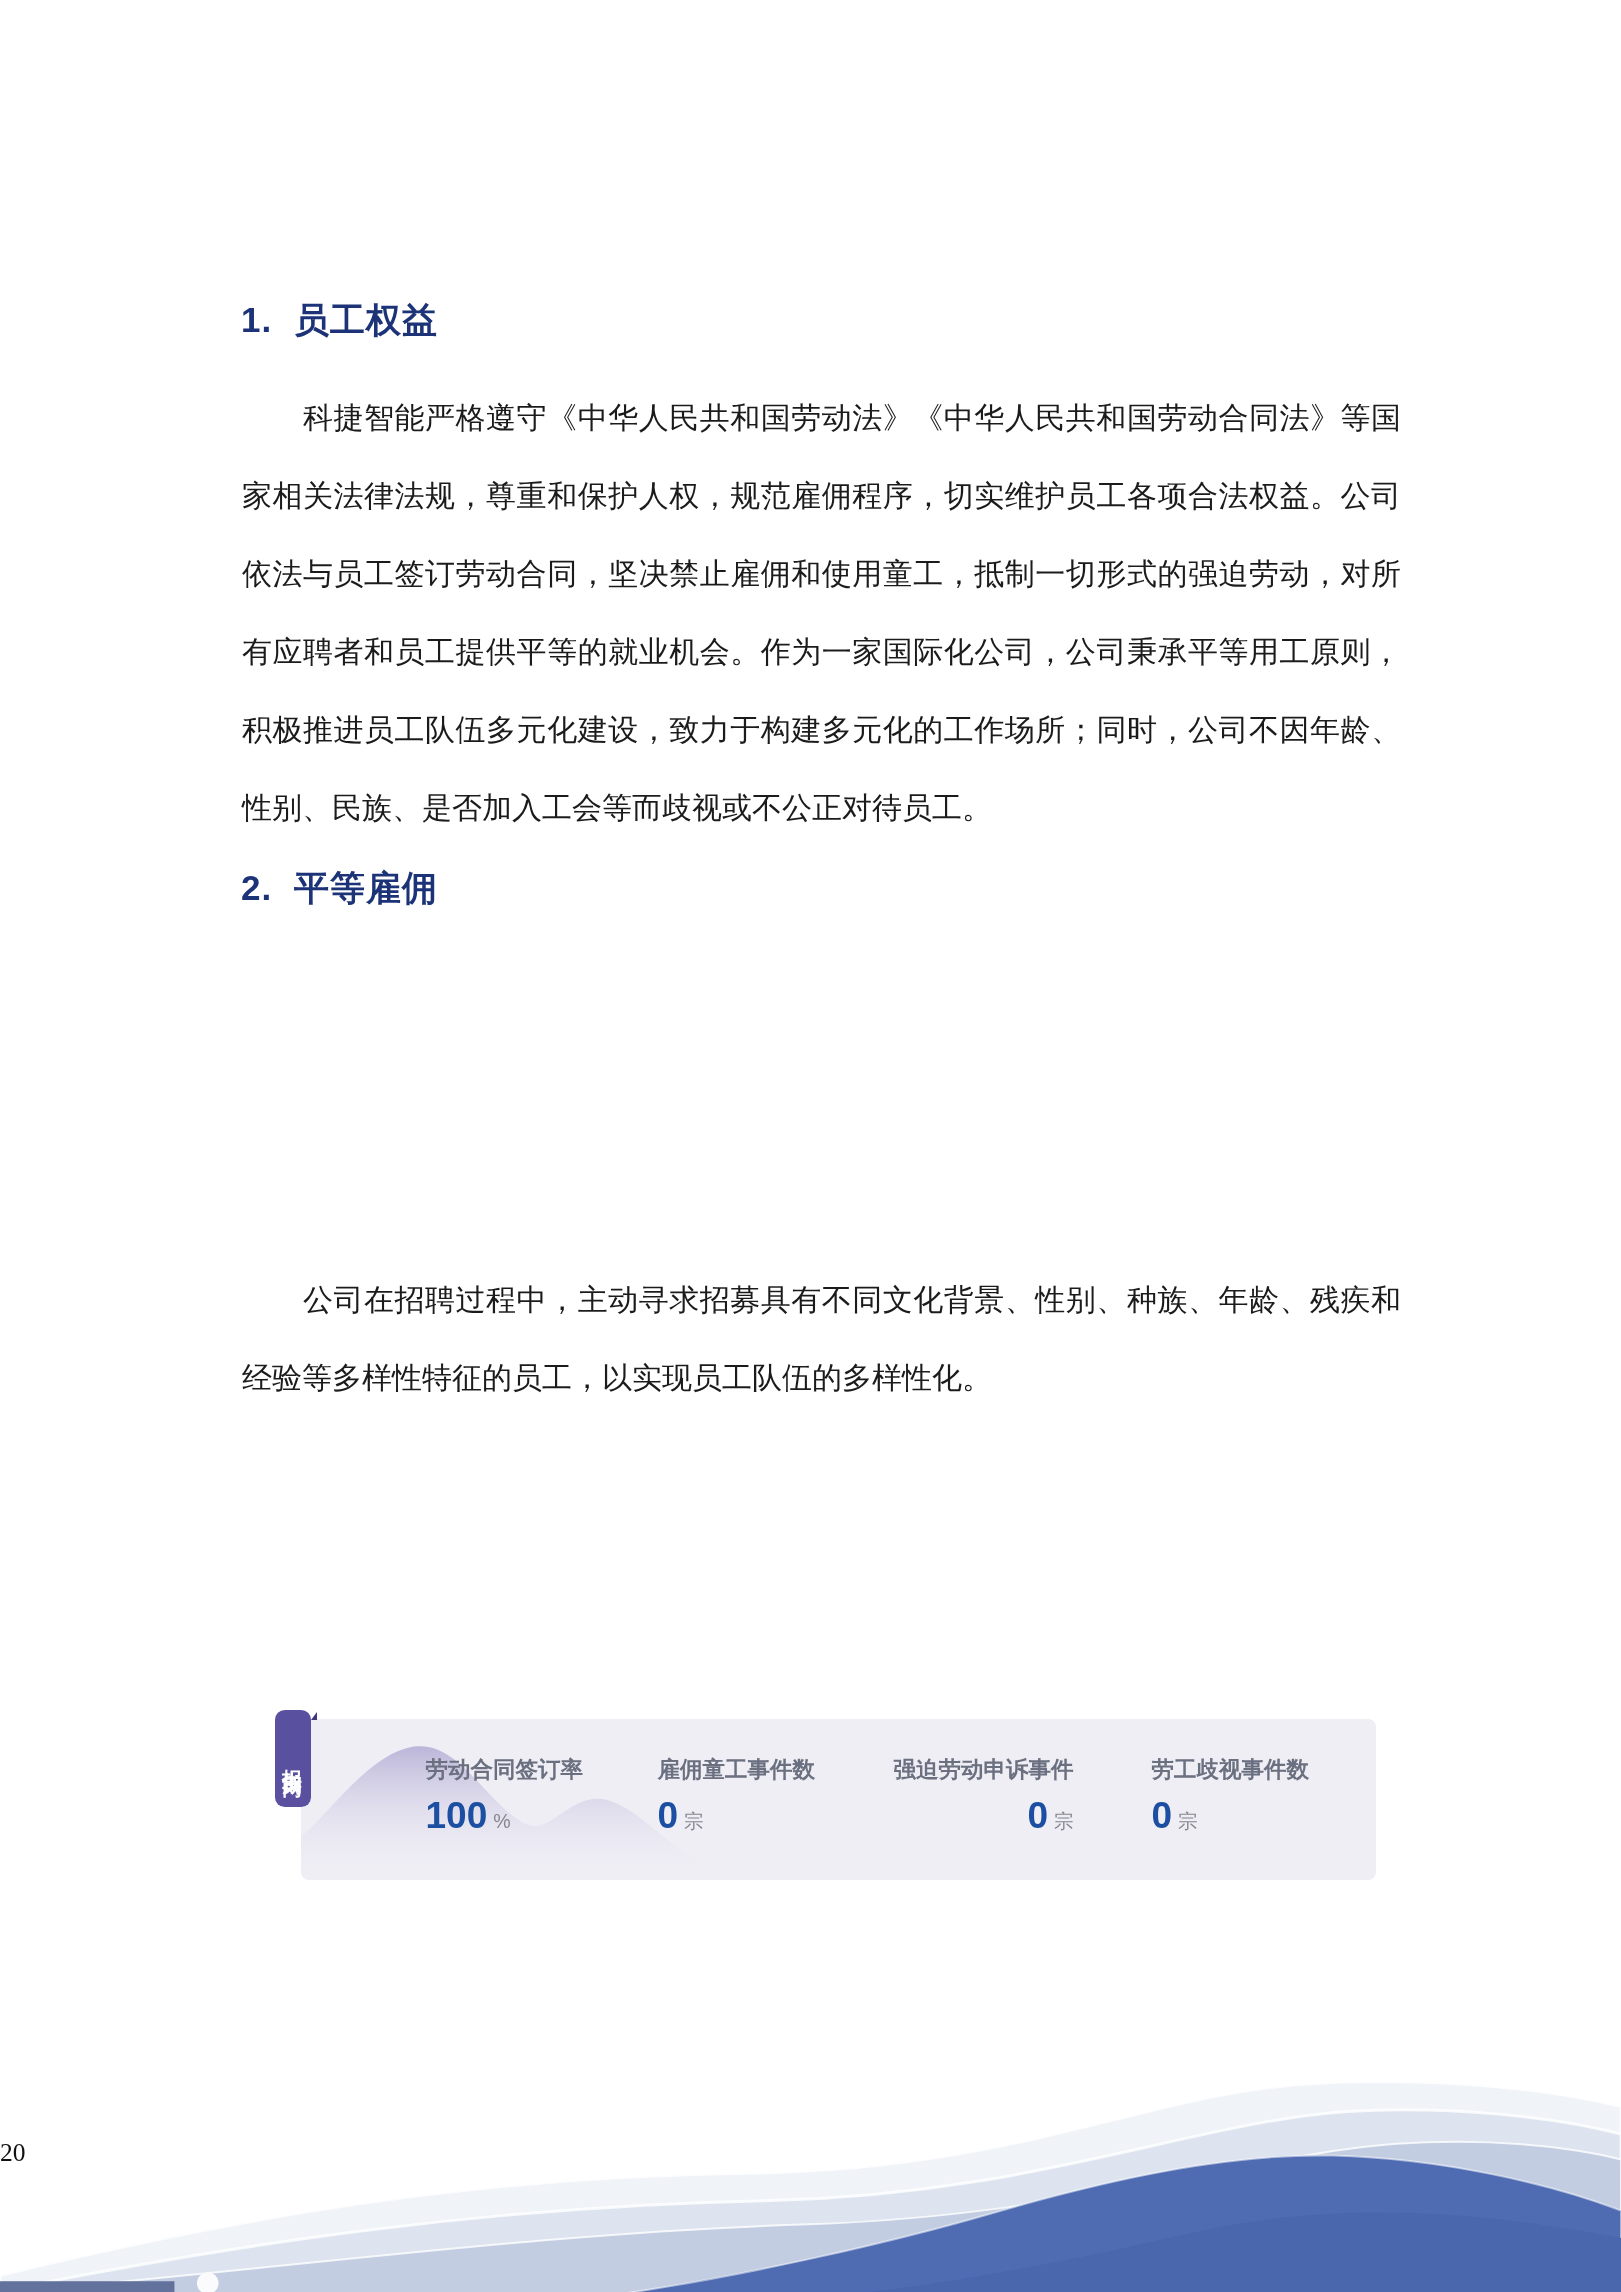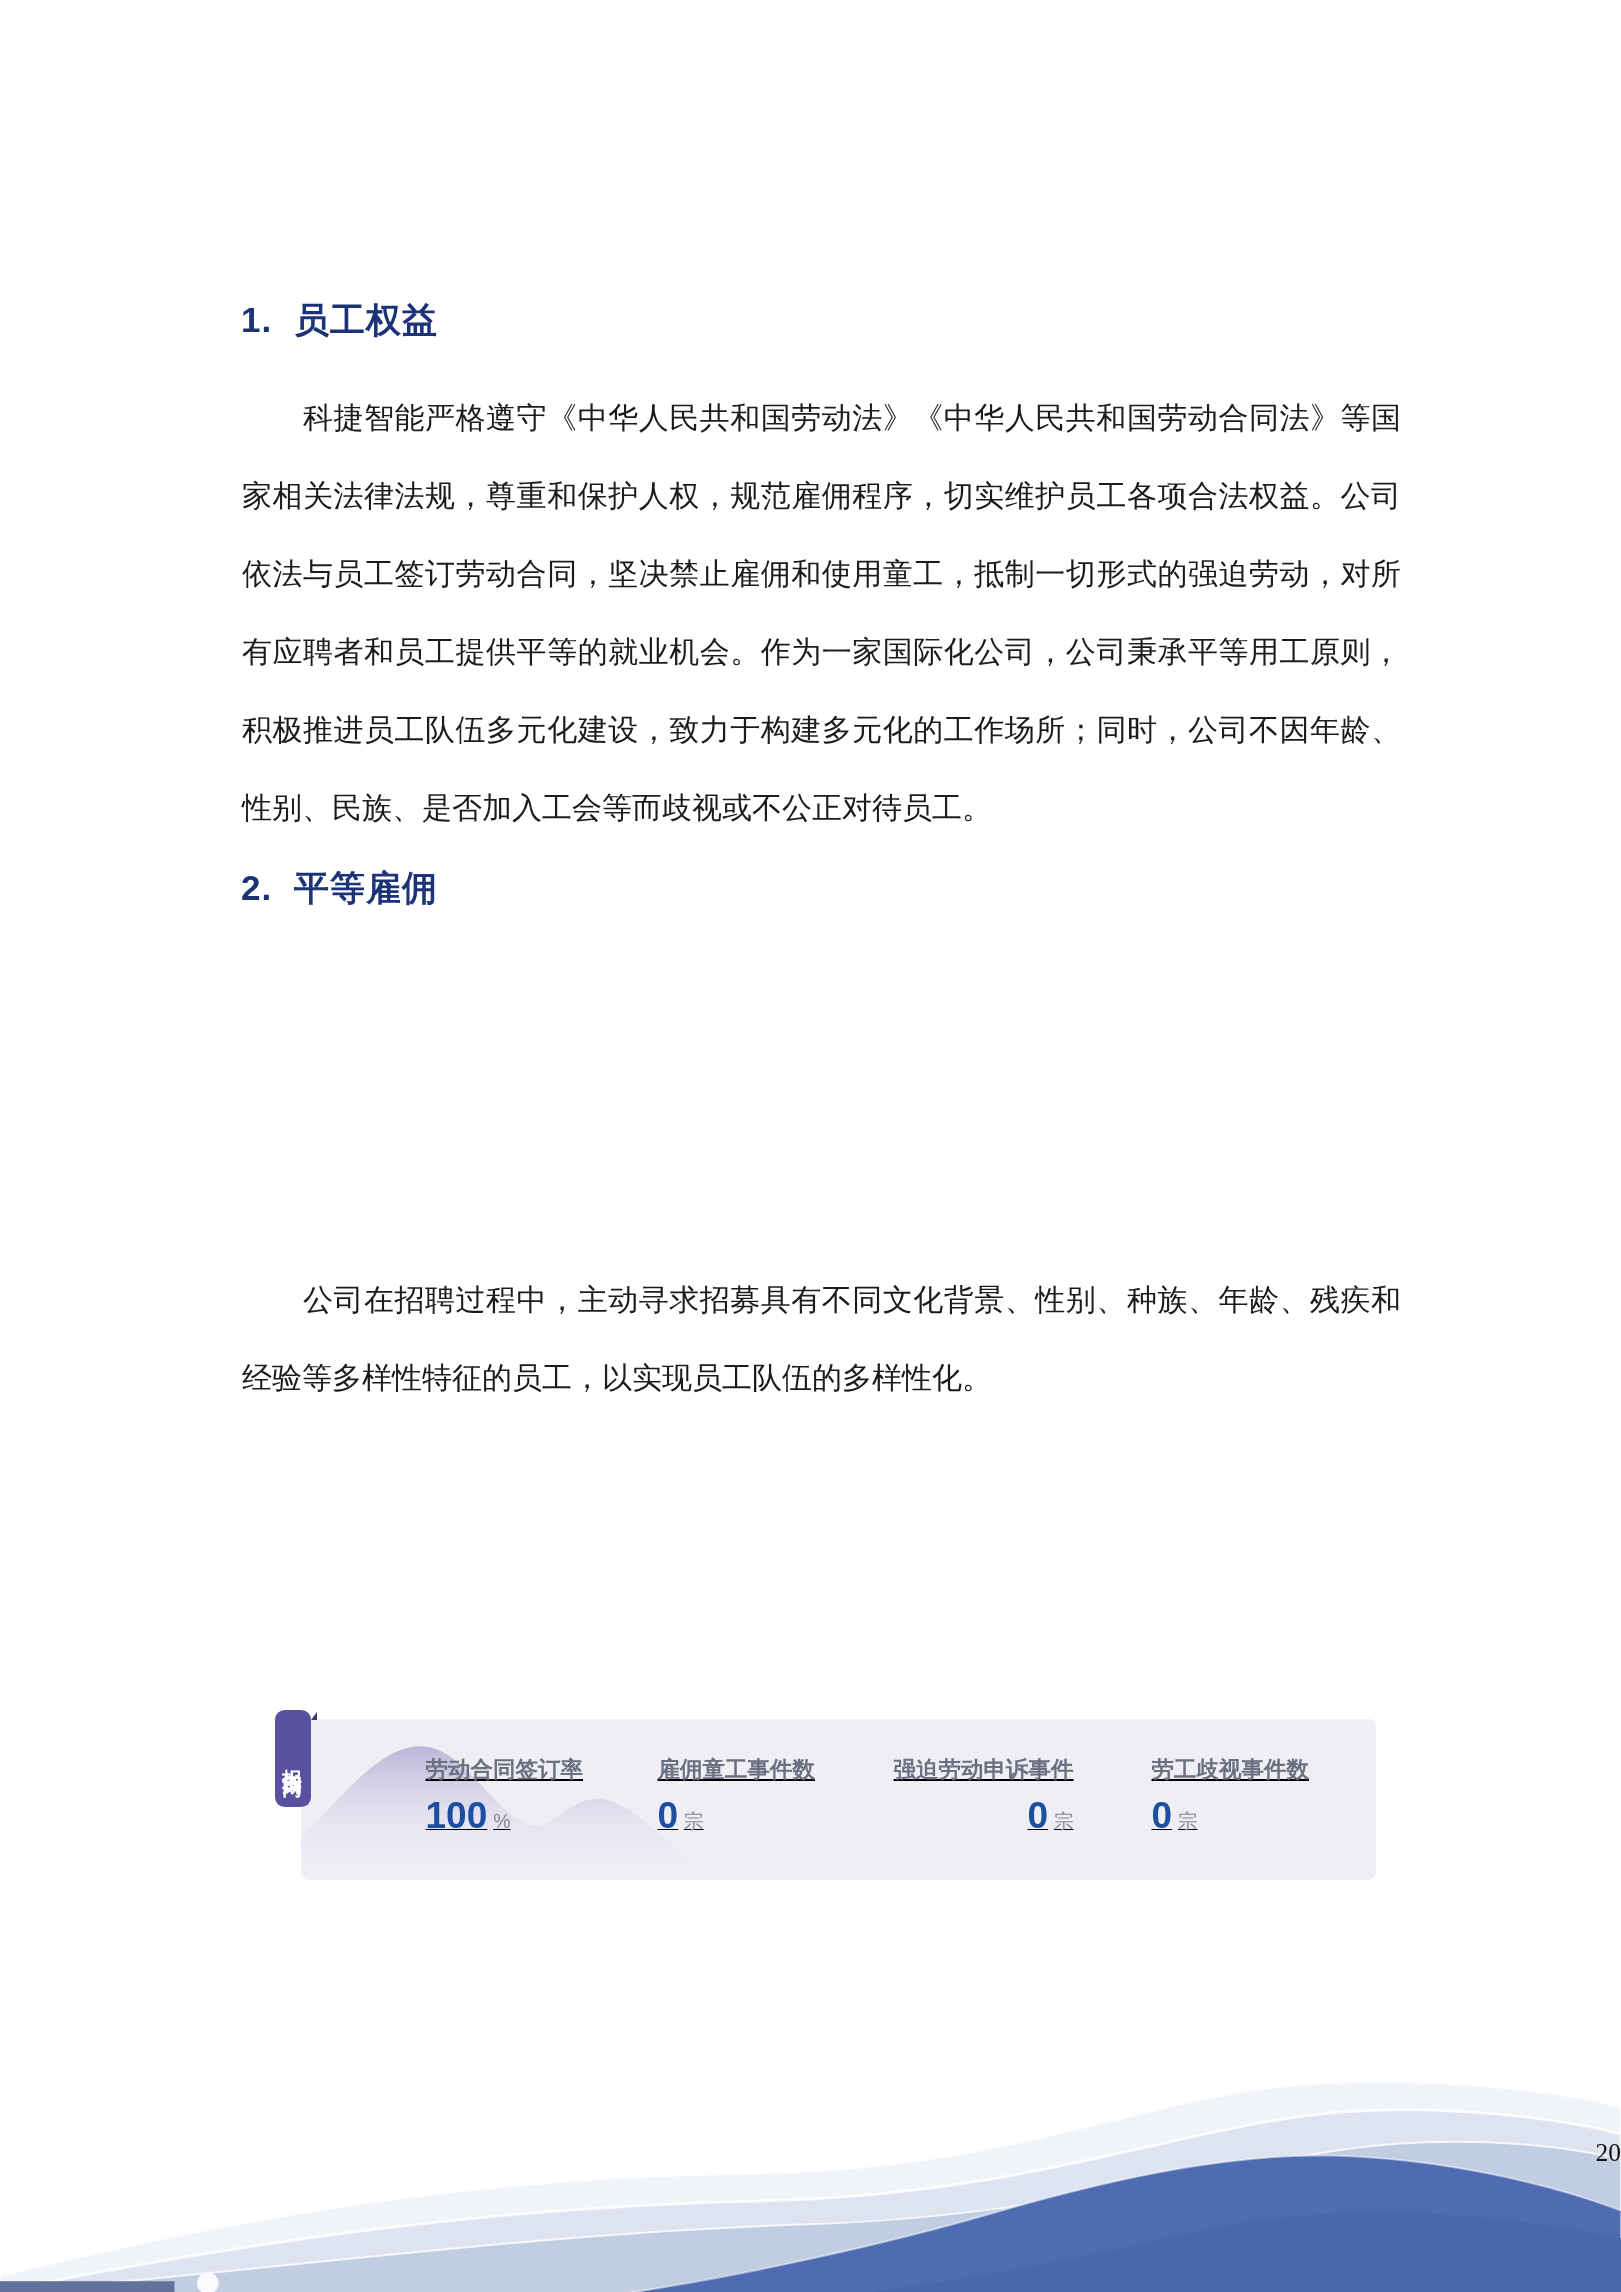--- a/index.html
+++ b/index.html
@@ -39,29 +39,29 @@
   }
   .tab-fold{
     position:absolute;right:-5.9px;top:2px;width:0;height:0;
     border-left:6.9px solid transparent;
     border-bottom:8.8px solid #3e3779;
   }
   .tab-text{
     writing-mode:vertical-rl;text-orientation:upright;
     color:#ffffff;font-size:19.6px;font-weight:bold;letter-spacing:2.9px;
   }
-  .stat{position:absolute;top:35px;text-decoration:underline;}
+  .stat{position:absolute;top:35px;}
   .stat-label{font-size:22.5px;font-weight:600;white-space:nowrap;}
   .stat-value-row{margin-top:9.8px;white-space:nowrap;}
   .stat-value{font-size:37px;font-weight:bold;}
   .stat-unit{font-size:19.6px;margin-left:5.9px;}
   
   .page-number{
     position:absolute;left:0;top:2138px;width:100%;
-    text-align:right;font-size:25.5px;color:#111111;
+    text-align:left;font-size:25.5px;color:#111111;
     font-family:"Liberation Serif",serif;
     z-index:5;
   }
   .footer-waves{position:absolute;left:0;bottom:0;width:1621px;height:265px;z-index:1;}
 </style>
 </head>
 <body>
 
 <div id="page">
 

